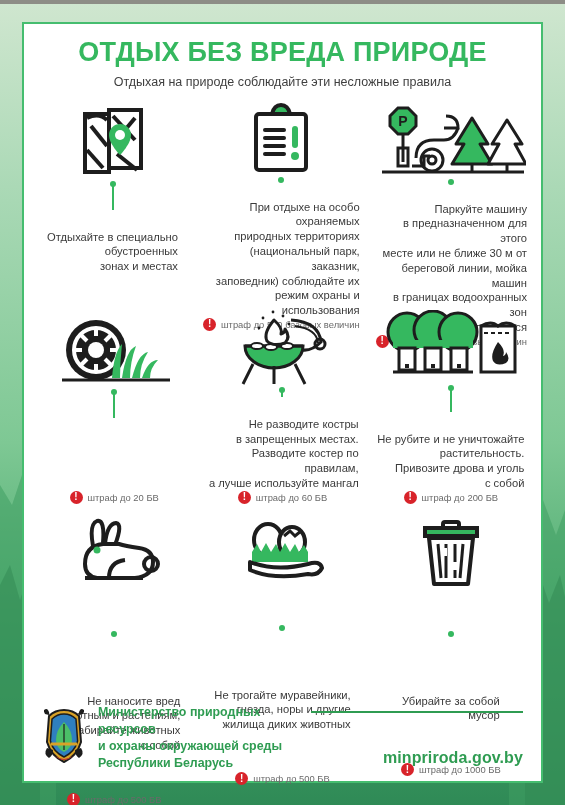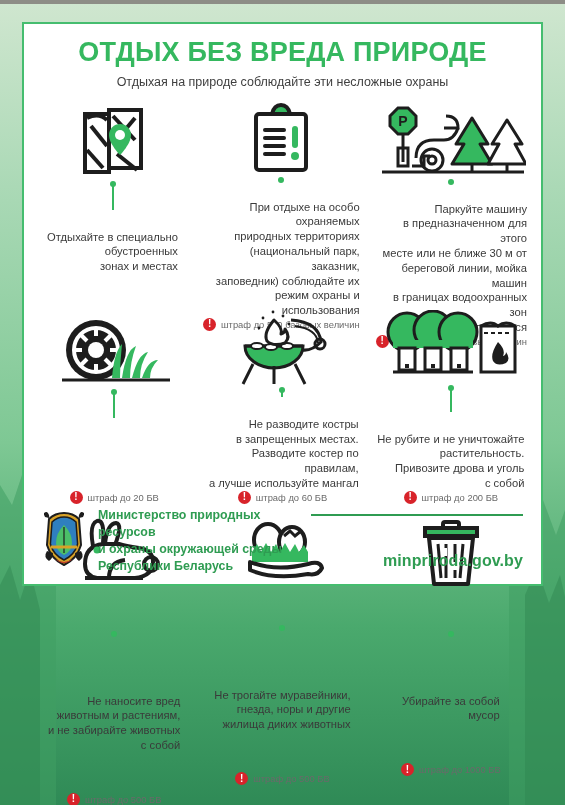--- a/index.html
+++ b/index.html
@@ -14,21 +14,21 @@
     width:565px;height:805px;
     background:
       linear-gradient(180deg,#8d8d86 0%,#8d8d86 4px,#cfe6cf 4px,#a8d8b4 25%,#7ec894 55%,#4aa96d 78%,#2f8a56 100%);
     overflow:hidden;
   }
   
   .forest{position:absolute;left:0;right:0;bottom:0;height:470px;pointer-events:none;}
   .card{
     position:absolute;
     left:22px;top:22px;
-    width:521px;height:564px;
+    width:521px;height:761px;
     background:#ffffff;
     border:2px solid #45bd6f;
     box-sizing:border-box;
   }
   .header{padding:14px 0 4px;text-align:center;}
   .title{
     color:#35b85f;
     font-size:27px;
     font-weight:bold;
     letter-spacing:.2px;
@@ -149,21 +149,21 @@
     <g fill="#2e8550" opacity="0.45">
       <polygon points="0,470 0,250 10,230 20,265 30,235 40,275 40,470"></polygon>
       <polygon points="525,470 525,260 537,232 549,268 560,240 565,262 565,470"></polygon>
     </g>
   </svg>
 
   <div class="card">
 
     <div class="header">
       <h1 class="title">ОТДЫХ БЕЗ ВРЕДА ПРИРОДЕ</h1>
-      <p class="subtitle">Отдыхая на природе соблюдайте эти несложные охраны</p>
+      <p class="subtitle">Отдыхая на природе соблюдайте эти несложные правила</p>
     </div>
 
     <div class="grid row1">
 
       <div class="cell">
         <div class="icon-box">
           <svg width="72" height="74" viewBox="0 0 72 74">
             <path d="M8 8 h24 v58 h-24 z M32 4 h32 v58 h-32 z" fill="none" stroke="#1d1d1d" stroke-width="4"></path>
             <path d="M10 12 q12 -6 20 2" fill="none" stroke="#1d1d1d" stroke-width="4"></path>
             <g stroke="#1d1d1d" stroke-width="4" fill="none">

